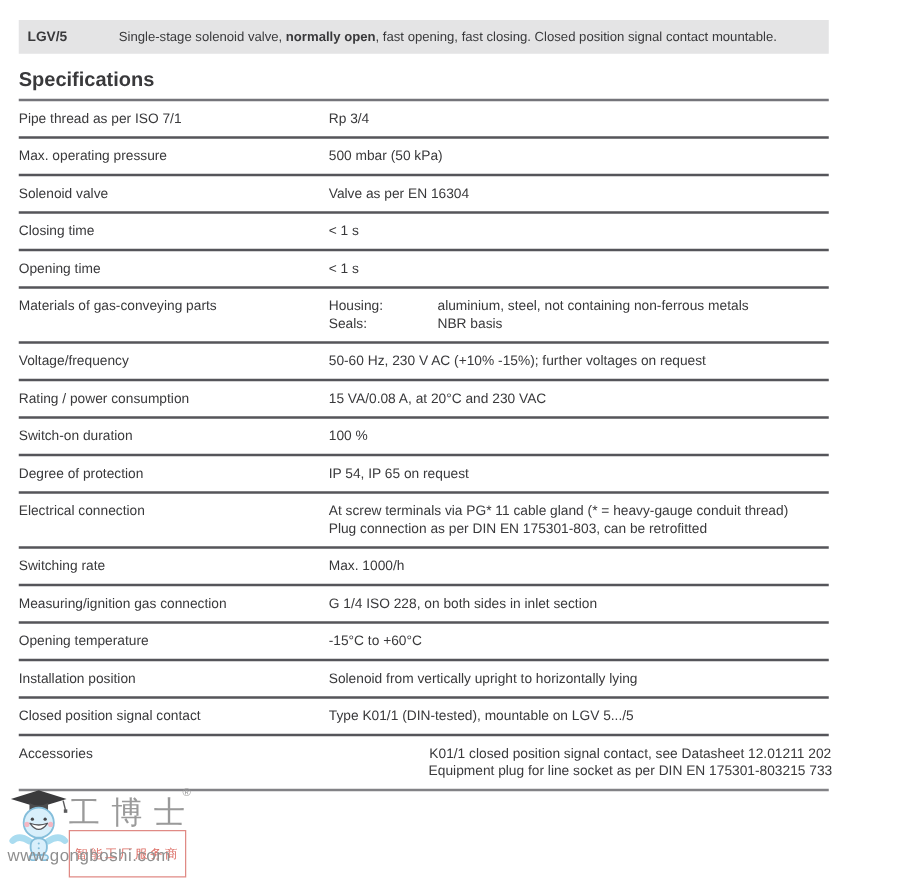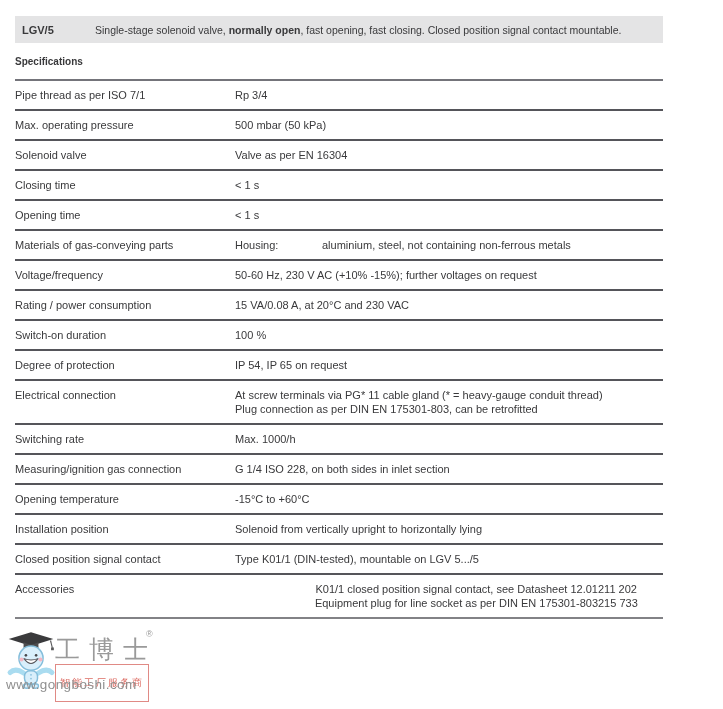--- a/index.html
+++ b/index.html
@@ -24,37 +24,37 @@
   .header-model {
     flex: 0 0 auto; width: 80px; padding-left: 7px;
     font-weight: bold; font-size: 11px;
   }
   .header-desc { white-space: pre; }
   .header-desc .bold { font-weight: bold; }
 
   
   .section-title {
     position: absolute; left: 15px; top: 56px;
-    font-weight: bold; font-size: 10px;
+    font-weight: bold; font-size: 16px;
   }
 
   
   .spec-table {
     position: absolute; left: 15px; top: 79px;
     width: 648px;
     border-bottom: 2px solid #828286;
   }
   .row {
     display: flex;
     border-top: 2px solid #55555a;
     padding: 7px 0;
     font-size: 11px; line-height: 14px;
   }
   .row:first-child { border-top-color: #74747a; }
-  .row-label { flex: 0 0 auto; width: 220px; }
+  .row-label { flex: 0 0 auto; width: 248px; }
   .row-value { flex: 1 1 auto; }
   .sub-line { display: flex; }
   .sub-key { flex: 0 0 auto; width: 87px; }
   .acc-line { display: flex; text-align: right; }
   .acc-text { flex: 0 0 auto; width: 363px; }
   .acc-code { flex: 0 0 auto; }
 
   
   .watermark { position: absolute; left: 5px; top: 627px; width: 175px; height: 80px; }
   .mascot { position: absolute; left: 0; top: 2px; }
@@ -114,20 +114,24 @@
     <div class="row-value">&lt; 1 s</div>
   </div>
 
   <div class="row">
     <div class="row-label">Materials of gas-conveying parts</div>
     <div class="row-value">
       <div class="sub-line">
         <span class="sub-key">Housing:</span>
         <span>aluminium, steel, not containing non-ferrous metals</span>
       </div>
+      <div class="sub-line">
+        <span class="sub-key">Seals:</span>
+        <span>NBR basis</span>
+      </div>
     </div>
   </div>
 
   <div class="row">
     <div class="row-label">Voltage/frequency</div>
     <div class="row-value">50-60 Hz, 230 V AC (+10% -15%); further voltages on request</div>
   </div>
 
   <div class="row">
     <div class="row-label">Rating / power consumption</div>

